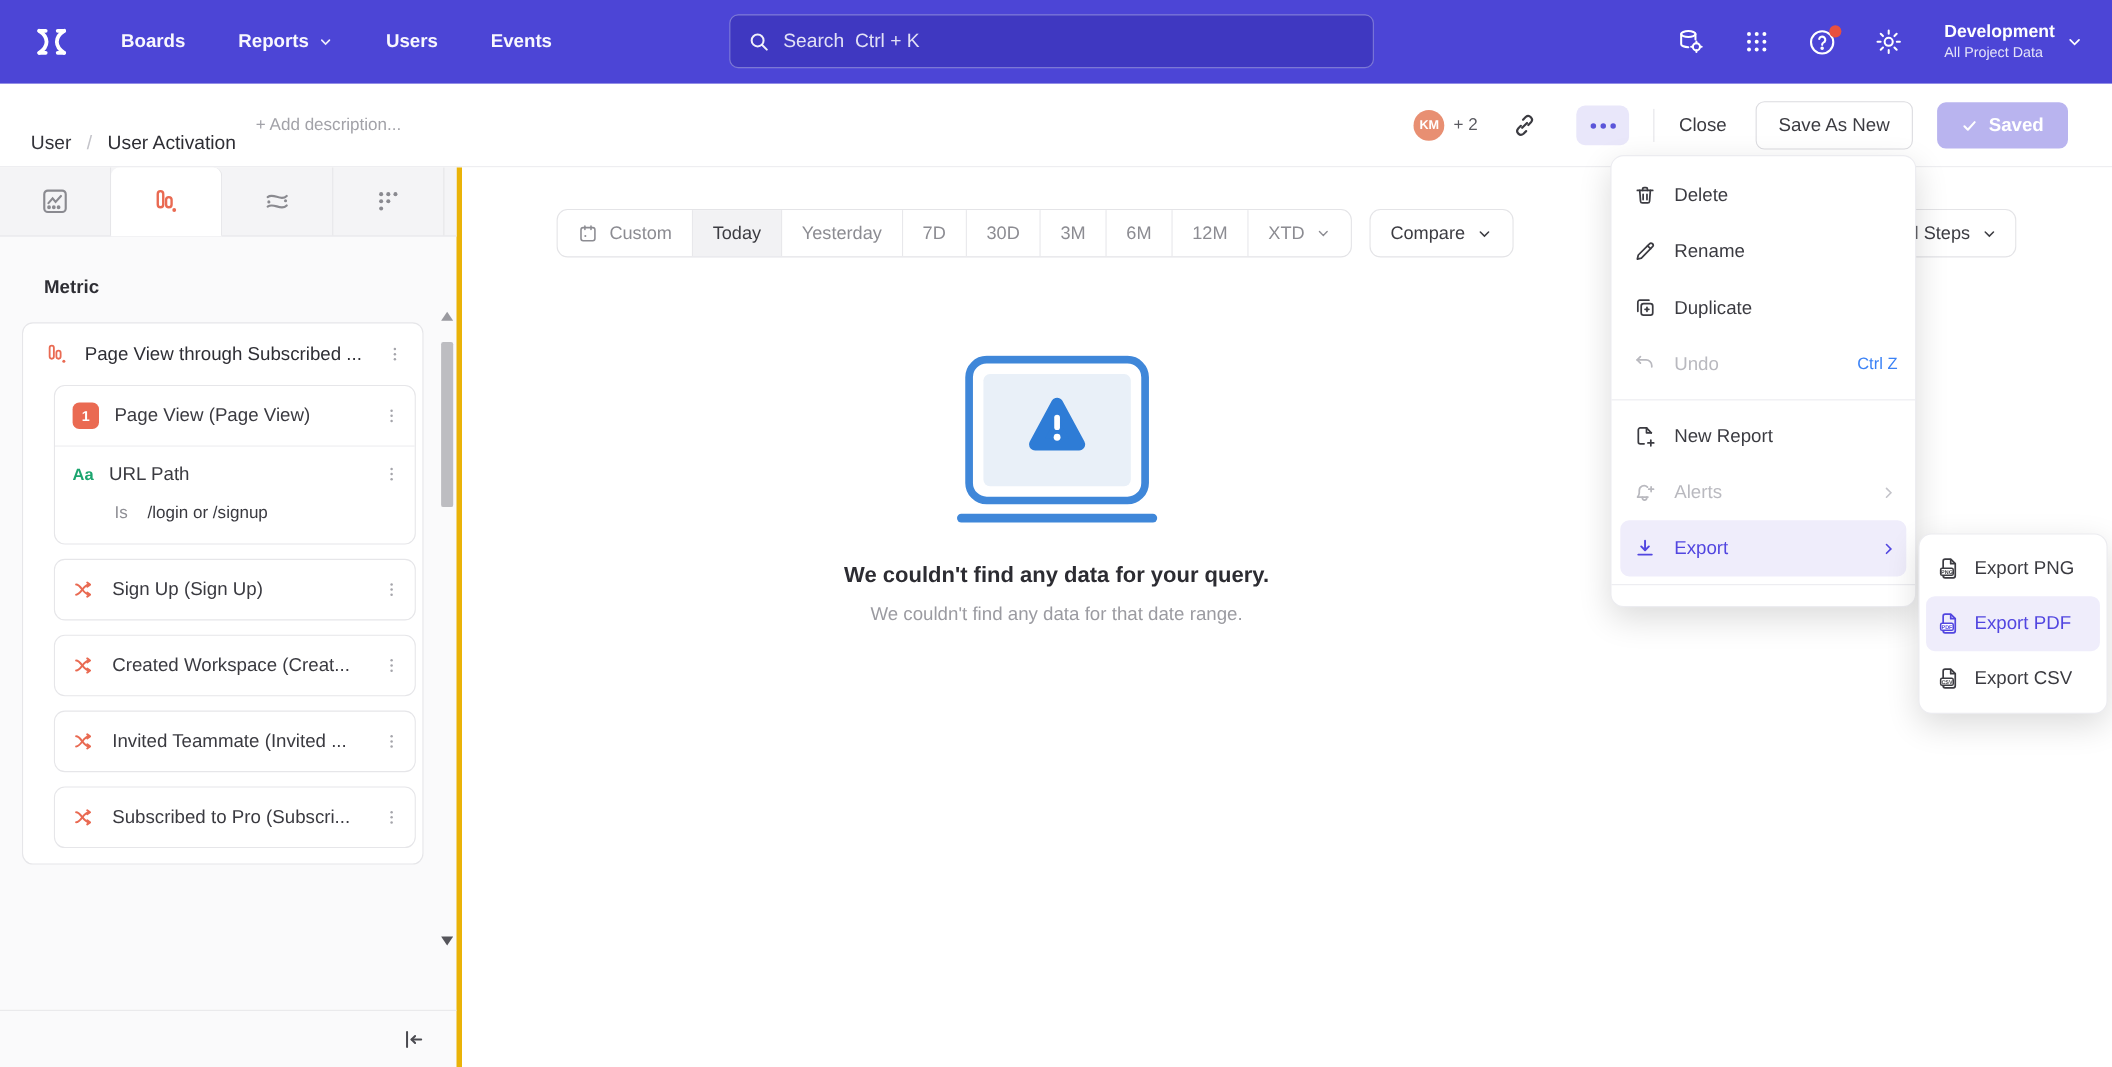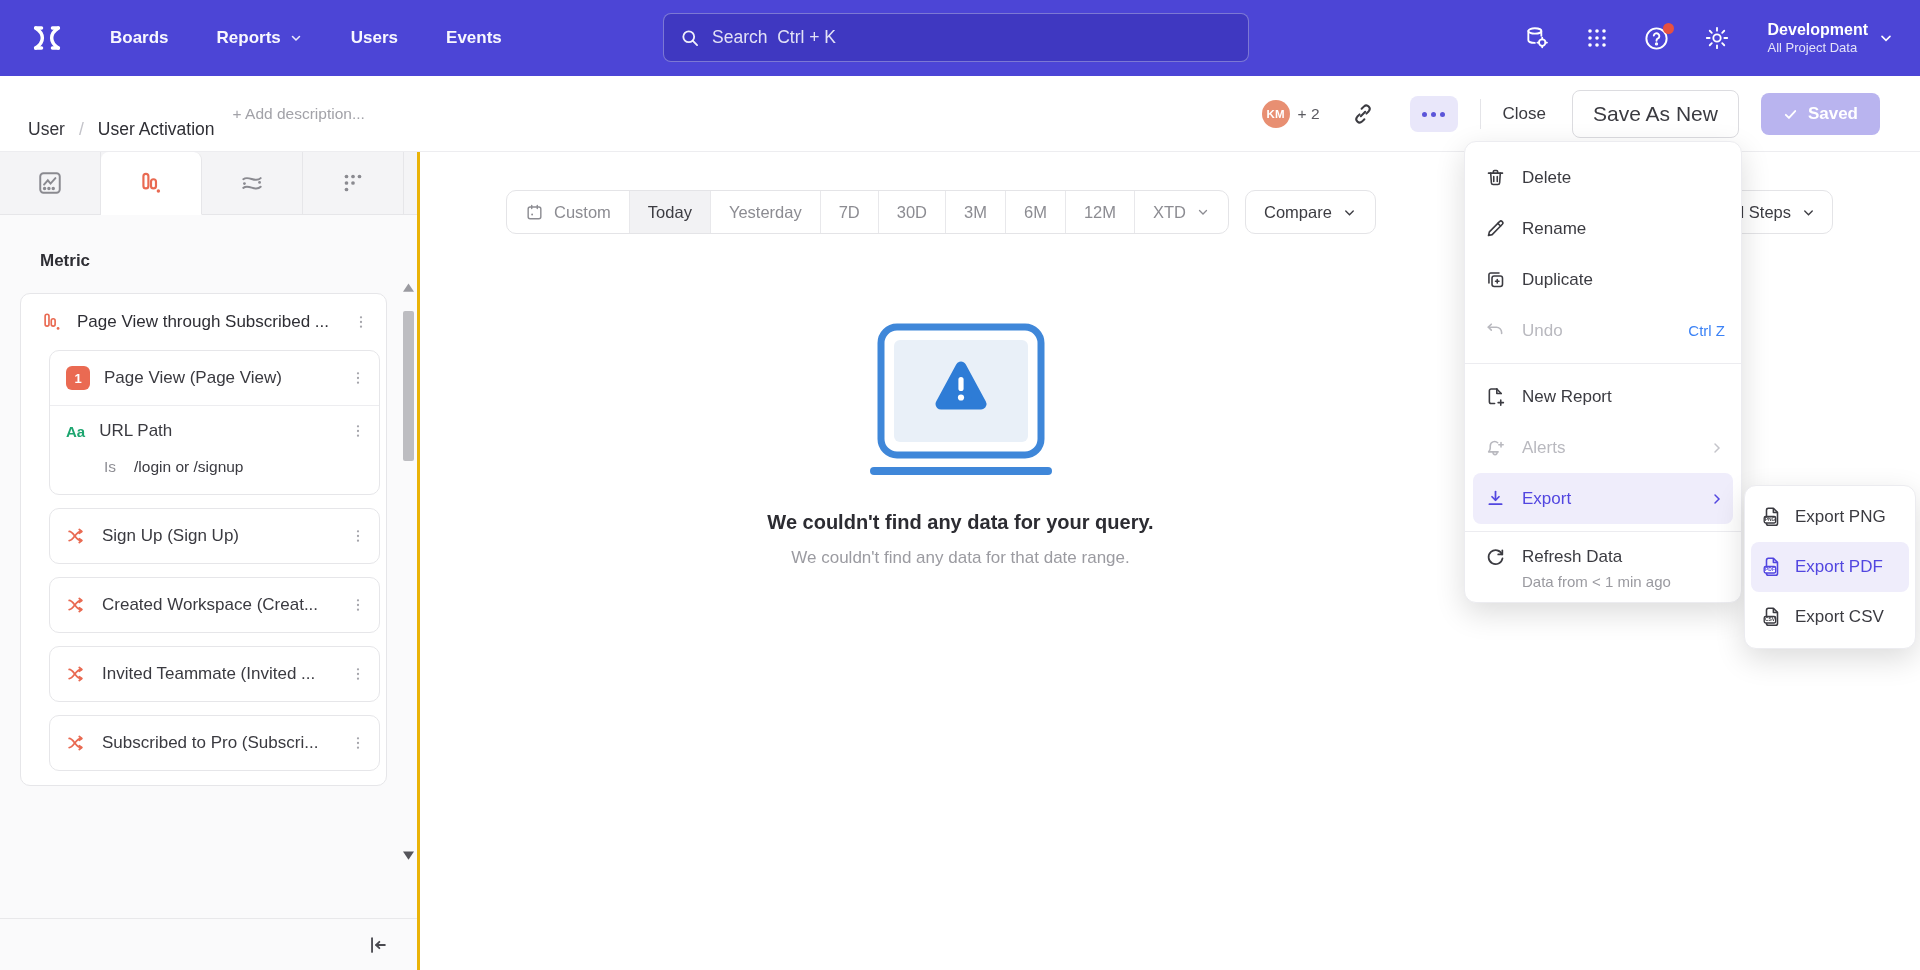--- a/index.html
+++ b/index.html
@@ -28,25 +28,25 @@
   .crumb .title { font-weight:400; color:#2e2e34; }
   .add-desc { color:#a2a2a8; font-size:15.5px; margin-left:18px; cursor:pointer; }
   .tb-right { position:absolute; right:40px; top:0; height:76px; display:flex; align-items:center; }
   .avatar { width:28px; height:28px; border-radius:50%; background:#e88f72; color:#fff; font-size:11.5px; font-weight:700; display:flex; align-items:center; justify-content:center; }
   .av-extra { font-size:15.5px; color:#5a5a60; margin-left:8px; margin-right:26px; }
   .link-btn { width:34px; height:34px; display:flex; align-items:center; justify-content:center; cursor:pointer; margin-right:30px; }
   .more-btn { width:48px; height:36px; background:#e9e7fa; border-radius:8px; display:flex; align-items:center; justify-content:center; gap:4px; cursor:pointer; margin-right:22px; }
   .more-btn i { width:5px; height:5px; border-radius:50%; background:#5b55d9; display:block; }
   .tb-div { width:1px; height:30px; background:#e4e4e8; margin-right:22px; }
   .btn-close { font-size:17px; color:#3b3b41; background:none; border:none; cursor:pointer; font-family:inherit; margin-right:26px; }
-  .btn-outline { font-size:21px; color:#3b3b41; background:#fff; border:1px solid #dcdce0; border-radius:8px; padding:11px 20px; cursor:pointer; font-family:inherit; margin-right:22px; }
+  .btn-outline { font-size:17px; color:#3b3b41; background:#fff; border:1px solid #dcdce0; border-radius:8px; padding:11px 20px; cursor:pointer; font-family:inherit; margin-right:22px; }
   .btn-saved { font-size:17px; color:#fff; background:#b9b4ef; border:none; border-radius:8px; padding:11px 22px; display:flex; align-items:center; gap:10px; font-weight:700; font-family:inherit; cursor:default; }
 
   
-  .sidebar { position:absolute; left:0; top:152px; width:420px; height:818px; background:#fafafb; border-right:3px solid #eab308; display:flex; flex-direction:column; }
+  .sidebar { position:absolute; left:0; top:152px; width:420px; height:818px; background:#fafafb; border-right:5px solid #eab308; display:flex; flex-direction:column; }
   .side-tabs { height:63px; display:flex; background:#f4f4f6; border-bottom:1px solid #e6e6e9; flex:none; }
   .side-tab { width:101px; display:flex; align-items:center; justify-content:center; border-right:1px solid #e6e6e9; cursor:pointer; }
   .side-tab.active { background:#fff; border-bottom:1px solid #fff; margin-bottom:-1px; border-top-left-radius:8px; border-top-right-radius:8px; }
   .side-scroll { flex:1; padding:30px 30px 0 20px; position:relative; overflow:hidden; }
   .metric-label { font-size:17px; font-weight:700; color:#2e2e34; margin:6px 0 22px 20px; }
   .funnel-card { background:#fff; border:1px solid #e6e6e9; border-radius:10px; padding:0 0 14px 0; }
   .funnel-head { height:56px; display:flex; align-items:center; padding:0 14px 0 20px; gap:14px; }
   .funnel-head .ftitle { flex:1; font-size:17px; font-weight:500; color:#2e2e34; white-space:nowrap; overflow:hidden; }
   .kebab { width:22px; height:22px; display:flex; align-items:center; justify-content:center; cursor:pointer; flex:none; }
   .steps { padding-left:28px; padding-right:6px; display:flex; flex-direction:column; gap:13px; }
@@ -592,32 +592,20 @@
           </svg>
       </span>
       <span class="mlabel">Export</span>
       <span>
         <svg width="16" height="16" viewBox="0 0 24 24" fill="none" stroke="#5246e0" stroke-width="2.2" stroke-linecap="round">
             <path d="M9 6l6 6-6 6"></path>
           </svg>
       </span>
     </div>
     <div class="m-div"></div>
-    <div class="m-refresh">
-      <span>
-        <svg width="21" height="21" viewBox="0 0 24 24" fill="none" stroke="#3b3b41" stroke-width="2" stroke-linecap="round" stroke-linejoin="round">
-            <path d="M19.5 8.5A8 8 0 1 0 20 13"></path>
-            <path d="M19.8 3.8v4.7h-4.7"></path>
-          </svg>
-      </span>
-      <span class="rlines">
-        <span class="rl1">Refresh Data</span>
-        <span class="rl2">Data from &lt; 1 min ago</span>
-      </span>
-    </div>
   </div>
 
   <div class="submenu">
     <div class="sm-item">
       <span>
         <svg width="22" height="22" viewBox="0 0 24 24" fill="none">
             <path d="M13.5 2.5H8a2 2 0 0 0-2 2V19a2 2 0 0 0 2 2h8a2 2 0 0 0 2-2V7z" stroke="#3b3b41" stroke-width="1.7" stroke-linejoin="round"></path>
             <path d="M13.5 2.5V7H18" stroke="#3b3b41" stroke-width="1.7" stroke-linejoin="round"></path>
             <rect x="3.5" y="11.5" width="12.5" height="7" rx="1.6" fill="#fff" stroke="#3b3b41" stroke-width="1.5"></rect>
             <text x="9.8" y="16.9" font-size="5.4" font-weight="bold" font-family="Liberation Sans, sans-serif" fill="#3b3b41" text-anchor="middle">PNG</text>

